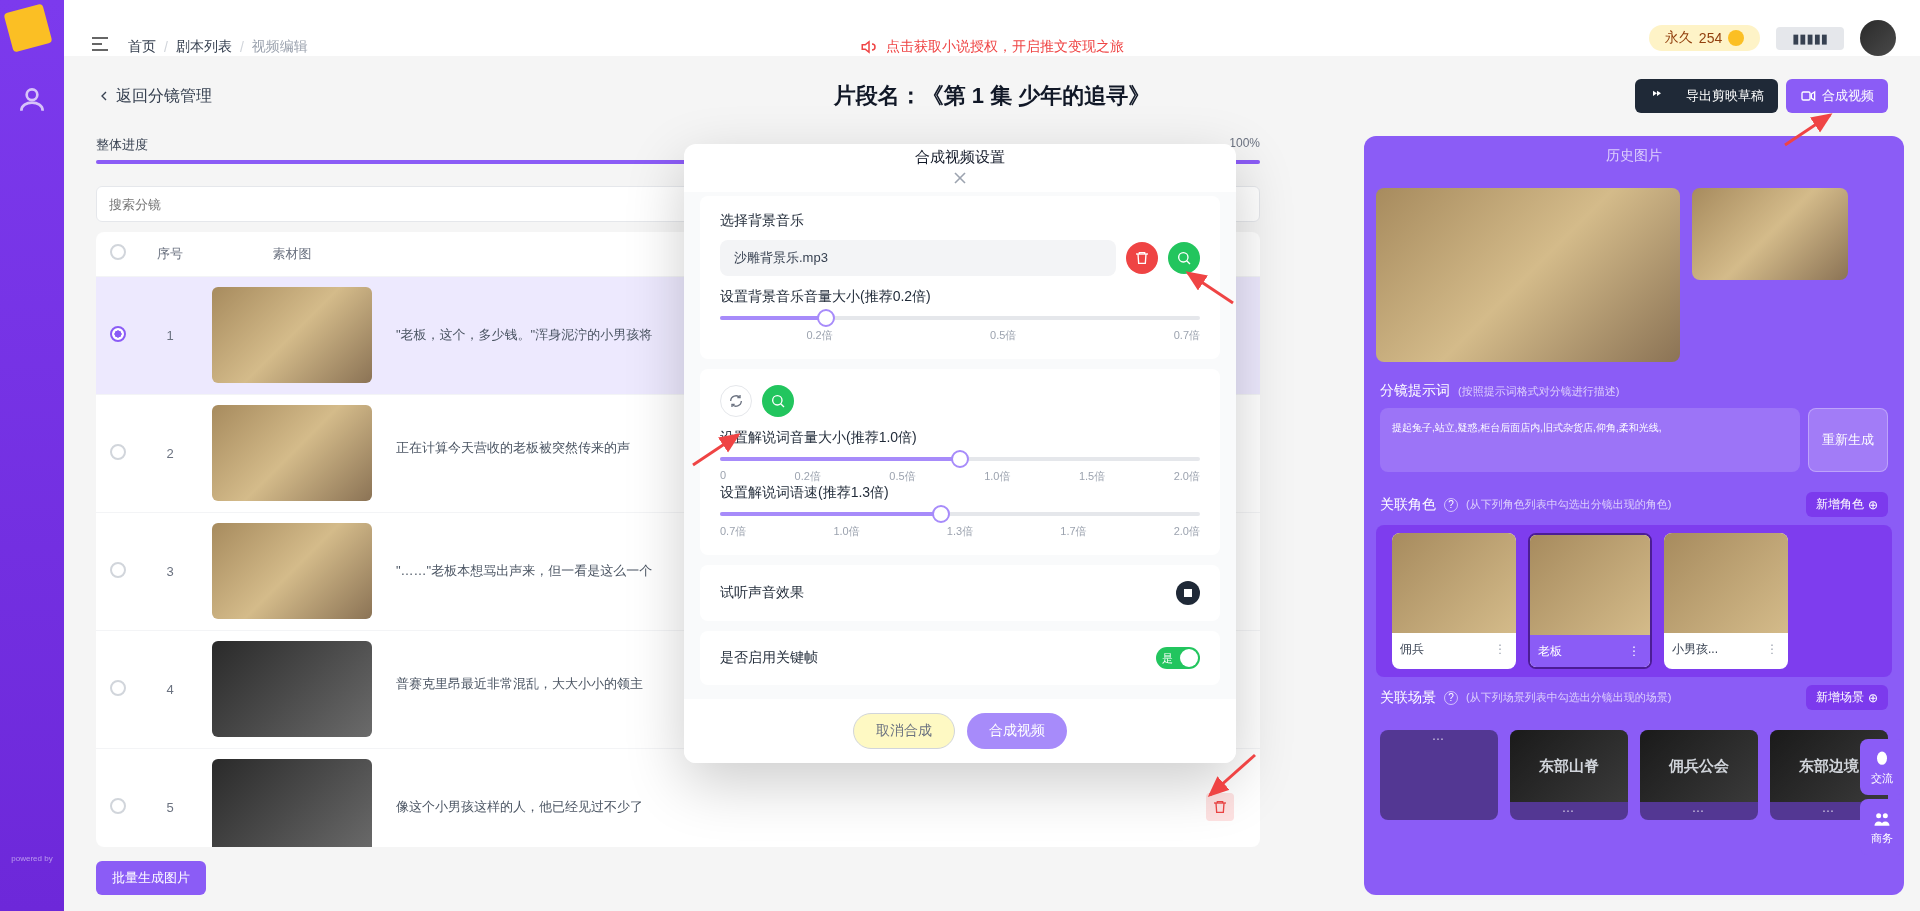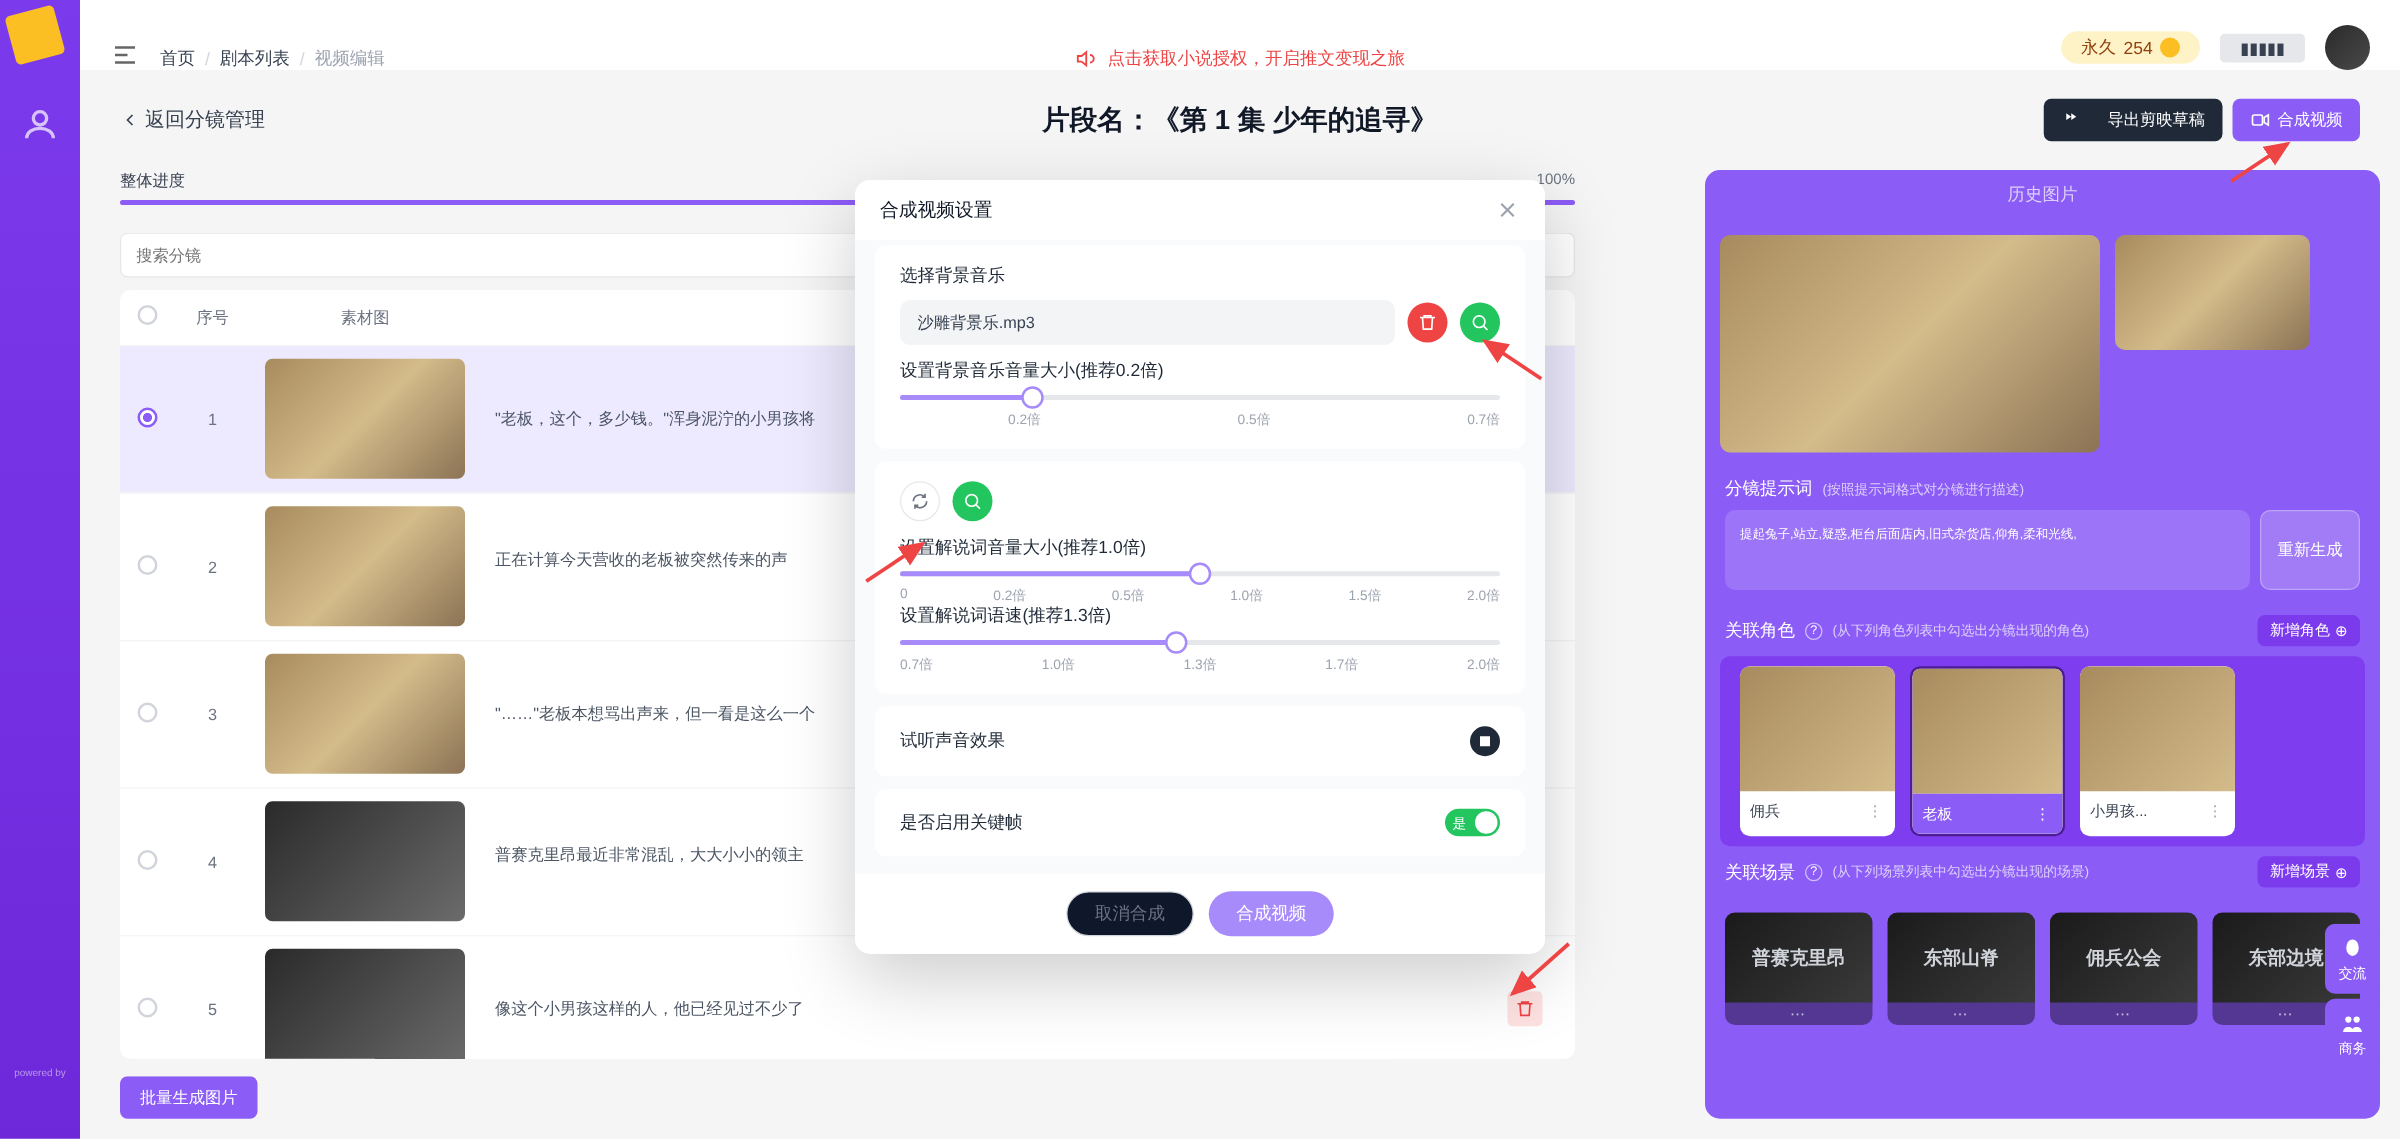--- a/index.html
+++ b/index.html
@@ -99,21 +99,21 @@
     .more-dots { color: rgba(255,255,255,0.7); letter-spacing: 2px; font-size: 12px;}
     
     
     .floating-actions { position: fixed; right: 16px; bottom: 56px; display: flex; flex-direction: column; gap: 4px; z-index: 50; }
     .fab { width: 44px; height: 56px; background: #8b5cf6; border-radius: 8px; display: flex; flex-direction: column; align-items: center; justify-content: center; color: #fff; font-size: 11px; cursor: pointer; }
     .fab-icon { width: 20px; height: 20px; margin-bottom: 2px;}
     
     
     .modal-overlay { position: fixed; top:0; left:0; right:0; bottom:0; background: rgba(0,0,0,0); z-index: 100; }
     .modal { position: fixed; top: 144px; left: 50%; transform: translateX(-50%); width: 552px; background: #fff; border-radius: 12px; z-index: 101; box-shadow: 0 20px 60px rgba(0,0,0,0.2); }
-    .modal-header { height: 48px; display: flex; align-items: center; justify-content: space-between; padding: 4px 20px; }
+    .modal-header { height: 48px; display: flex; align-items: center; justify-content: space-between; padding: 4px 20px; flex-direction: column; }
     .modal-title { font-size: 15px; font-weight: 500; color: #111827; }
     .modal-close { width: 20px; height: 20px; color: #9ca3af; cursor: pointer; }
     .modal-body { padding: 4px 16px; background: #f9fafb; }
     .setting-card { background: #fff; border-radius: 8px; padding: 16px 20px; margin-bottom: 10px; }
     .setting-label { font-size: 14px; color: #1f2937; font-weight: 500; margin-bottom: 10px; }
     .input-row { display: flex; gap: 10px; align-items: center; margin-bottom: 12px;}
     .modal-input { flex: 1; height: 36px; background: #f3f4f6; border: none; border-radius: 8px; padding: 0 14px; font-size: 13px; color: #374151; }
     .round-btn { width: 32px; height: 32px; border-radius: 50%; border: none; cursor: pointer; display: flex; align-items: center; justify-content: center; }
     .round-btn.red { background: #ef4444; color: #fff;}
     .round-btn.green { background: #22c55e; color: #fff;}
@@ -124,21 +124,21 @@
     .slider-ticks { display: flex; justify-content: space-between; font-size: 11px; color: #9ca3af; margin-top: 8px; }
     .preview-row { display: flex; align-items: center; justify-content: space-between; }
     .stop-icon { width: 24px; height: 24px; background: #1f2937; border-radius: 50%; display: flex; align-items: center; justify-content: center; cursor: pointer;}
     .stop-icon::after { content:""; width: 8px; height: 8px; background: #fff; }
     .toggle-row { display: flex; align-items: center; justify-content: space-between;}
     .toggle { width: 44px; height: 22px; background: #22c55e; border-radius: 11px; position: relative; cursor: pointer; display:flex; align-items:center;}
     .toggle-knob { width: 18px; height: 18px; background: #fff; border-radius: 50%; position: absolute; right: 2px; }
     .toggle-label { position: absolute; left: 6px; color: #fff; font-size: 11px; }
     .modal-footer { height: 64px; display: flex; align-items: center; justify-content: center; gap: 12px; background: #fff; border-radius: 0 0 12px 12px;}
     .modal-btn { height: 36px; padding: 0 22px; border-radius: 18px; font-size: 14px; cursor: pointer;}
-    .modal-btn.cancel { background: #0f172a; border: 1px solid #d1d5db; color: #6b7280;}
+    .modal-btn.cancel { background: #fef9c3; border: 1px solid #d1d5db; color: #6b7280;}
     .modal-btn.primary { background: #a78bfa; border: none; color: #fff;}
     
     
     .arrow { position: fixed; z-index: 200; pointer-events: none; }
     
     svg.icon { width: 16px; height: 16px; }
   </style>
 </head>
 <body>
 
@@ -369,21 +369,20 @@
       </div>
     </div>
   <div class="rp-section-title">
     <span>关联场景</span>
     <span class="rp-help-icon">?</span>
     <span class="rp-hint">(从下列场景列表中勾选出分镜出现的场景)</span>
     <button class="rp-add-btn"><span>新增场景</span> ⊕</button>
   </div>
   <div class="scene-cards" id="scene-cards">
       <div class="scene-card">
-        <div class="scene-card-img">普赛克里昂</div>
         <div class="scene-card-bar">
           <span class="more-dots">⋯</span>
         </div>
       </div>
       <div class="scene-card">
         <div class="scene-card-img">东部山脊</div>
         <div class="scene-card-bar">
           <span class="more-dots">⋯</span>
         </div>
       </div>

